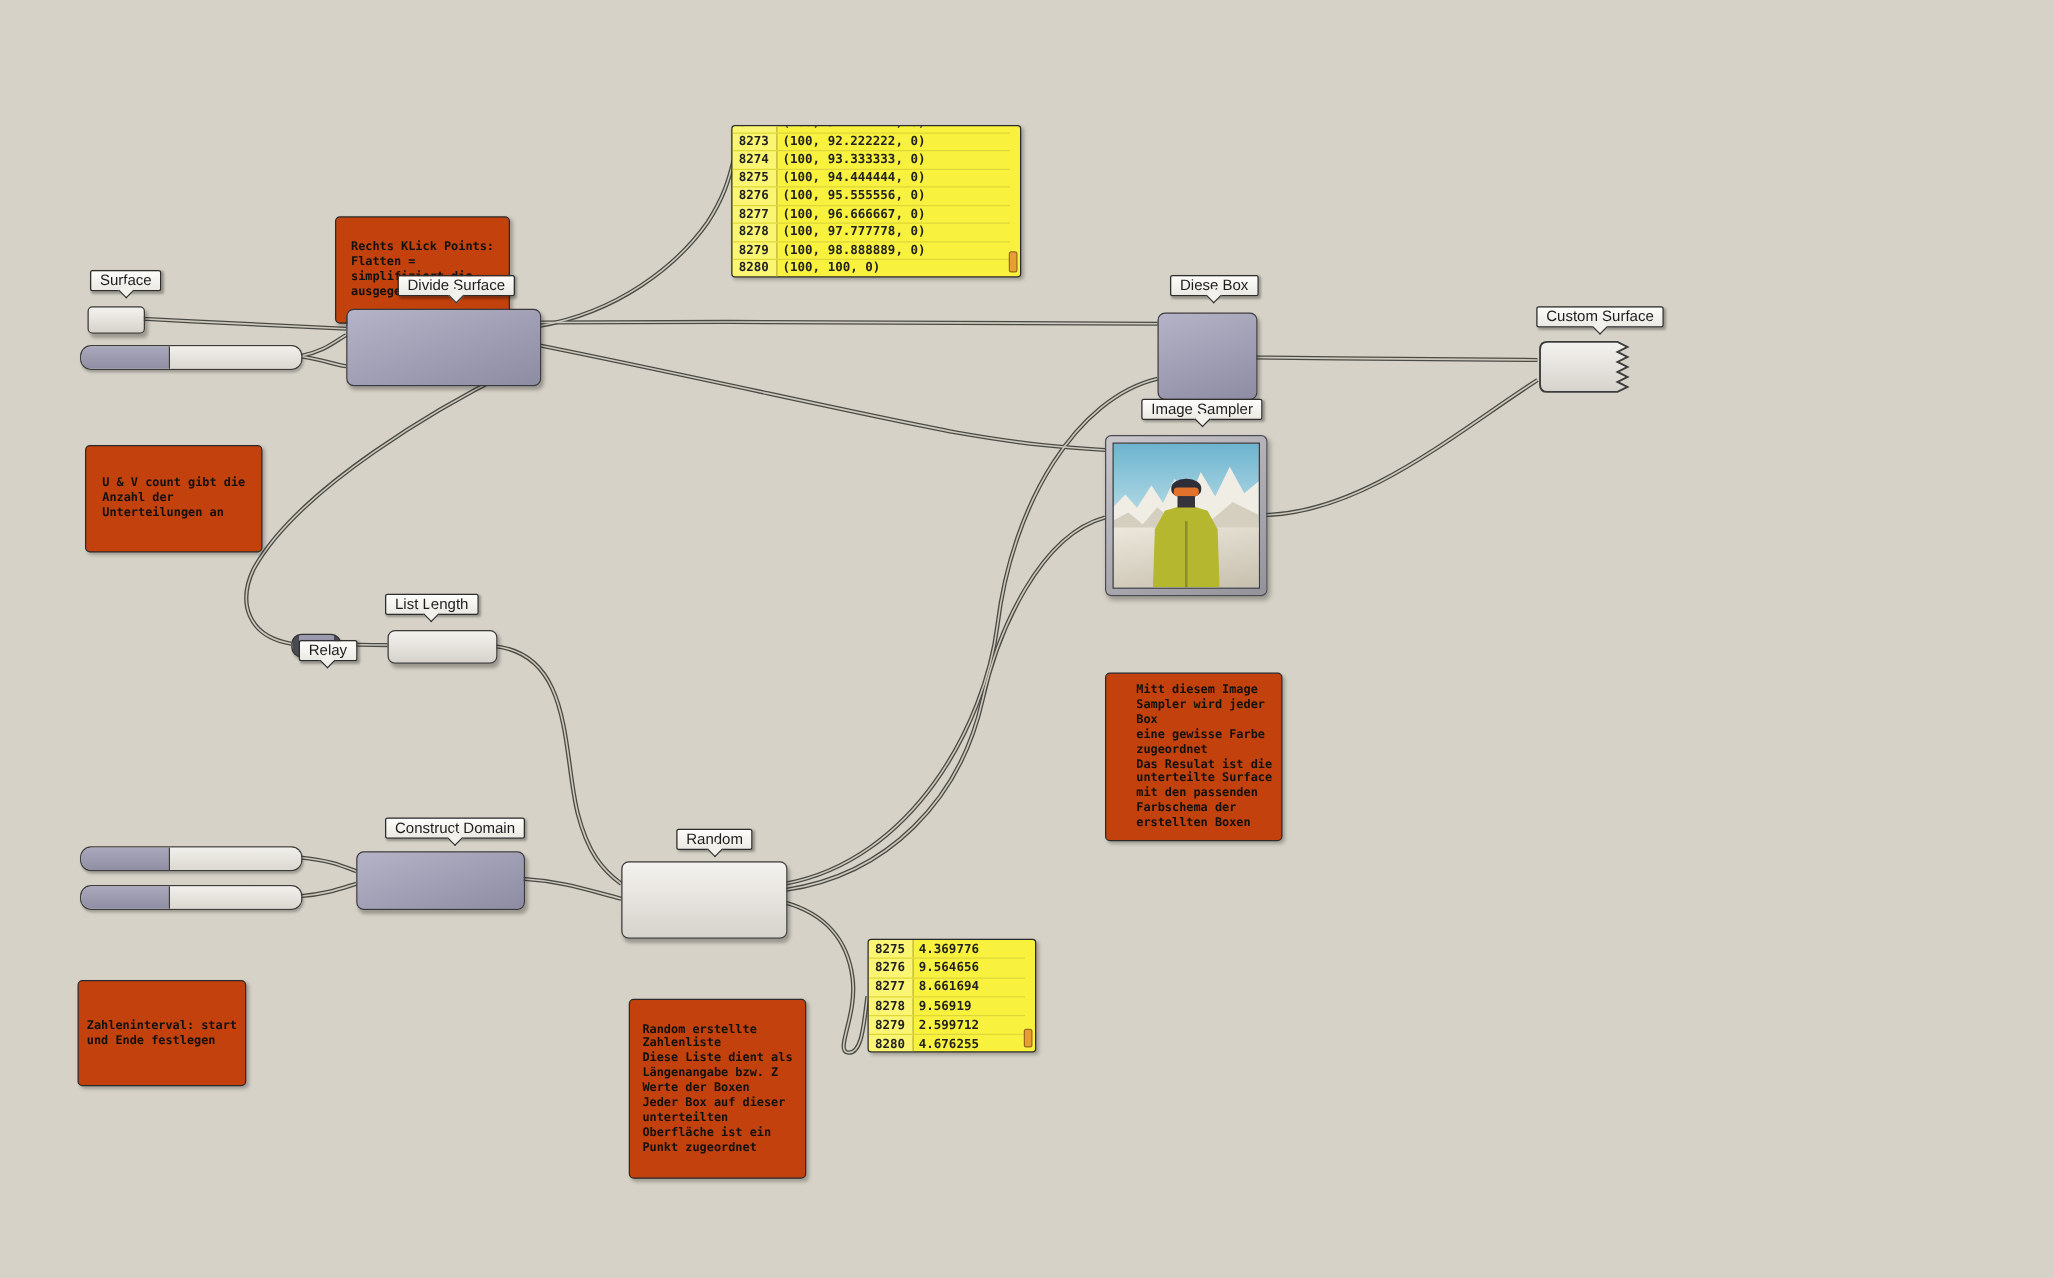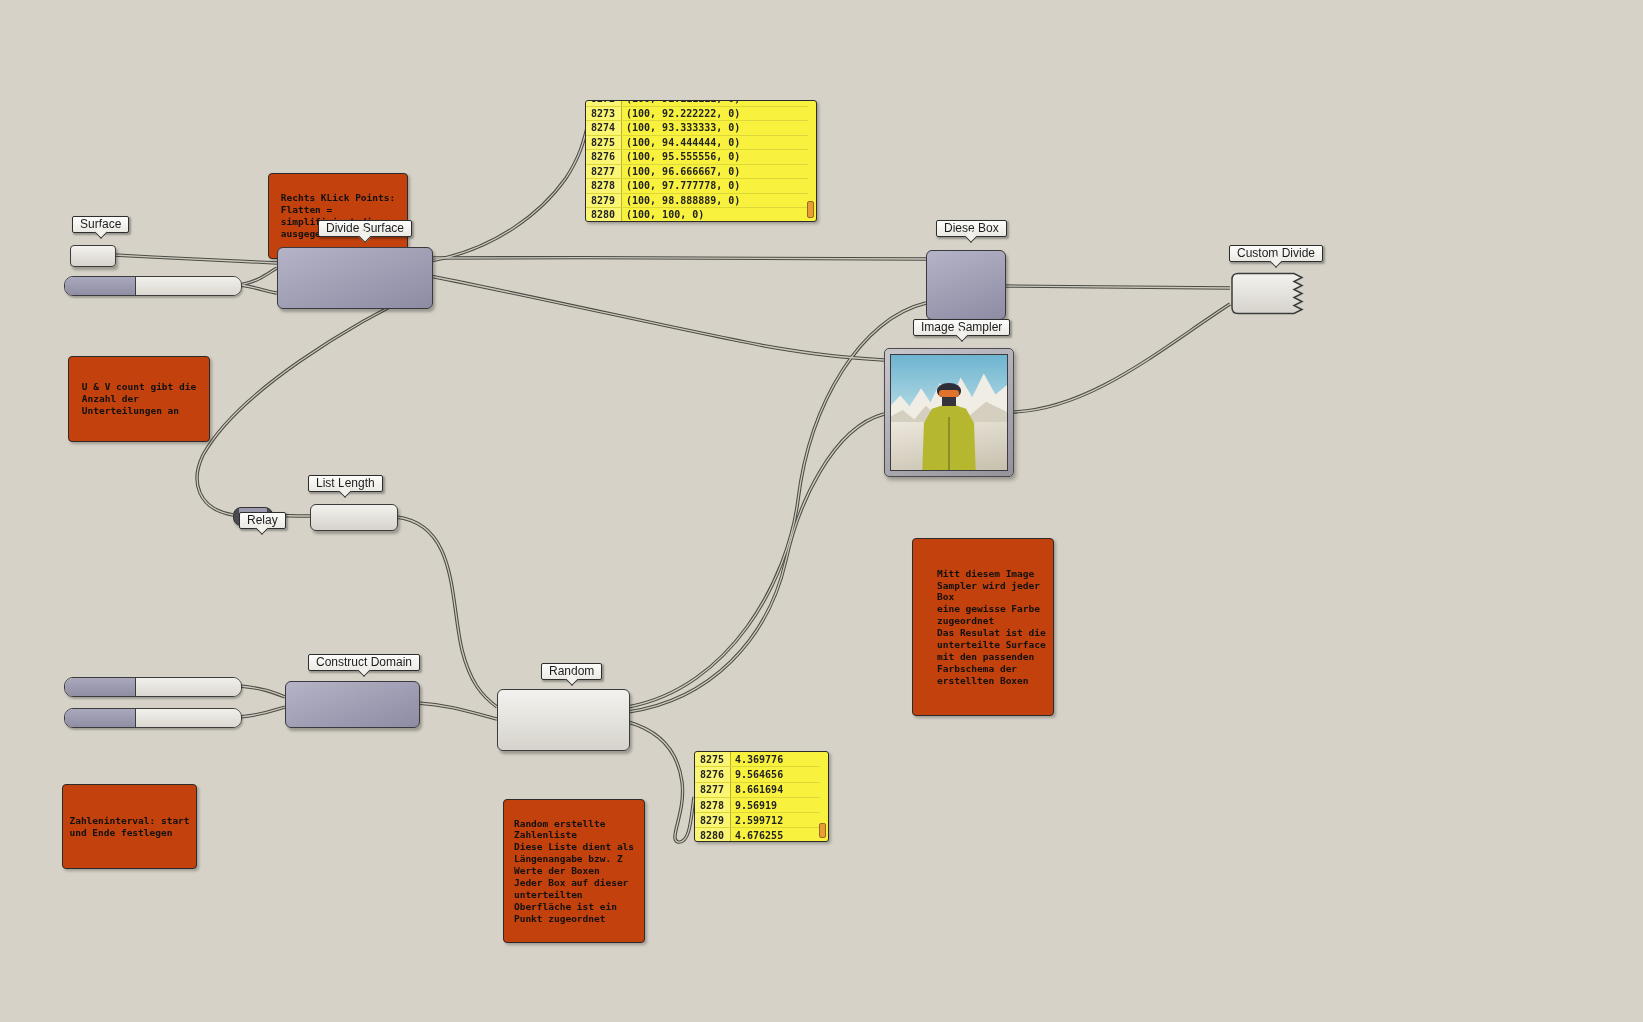--- a/index.html
+++ b/index.html
@@ -277,31 +277,31 @@
       <div class="ph-mtn2"></div>
       <div class="ph-ground"></div>
       <div class="ph-jacket"></div>
       <div class="ph-zip"></div>
       <div class="ph-helmet"></div>
       <div class="ph-goggles"></div>
       <div class="ph-chin"></div>
     </div>
   </div>
 
-  <div class="note" style="left:912px;top:494px;width:142px;height:178px;padding-left:24px;">Mitt diesem Image
+  <div class="note" style="left:884px;top:494px;width:142px;height:135px;padding-left:24px;">Mitt diesem Image
 Sampler wird jeder Box
 eine gewisse Farbe
 zugeordnet
 Das Resulat ist die
 unterteilte Surface
 mit den passenden
 Farbschema der
 erstellten Boxen</div>
 
-  <div class="tip" style="left:1229px;top:245px;">Custom Divide</div>
+  <div class="tip" style="left:1229px;top:245px;">Custom Surface</div>
   <svg style="position:absolute;left:1230px;top:272px;z-index:10;overflow:visible;" width="84" height="44" viewBox="0 0 84 44">
     <defs>
       <linearGradient id="cpGrad" x1="0" y1="0" x2="0" y2="1">
         <stop offset="0" stop-color="#f4f2ee"></stop>
           <stop offset="1" stop-color="#d6d3cc"></stop>
       </linearGradient>
     </defs>
     <path d="M8 1.5 H64 L72 5.5 L64 9.5 L72 13.5 L64 17.5 L72 21.5 L64 25.5 L72 29.5 L64 33.5 L72 37.5 L64 41.5 H8
              Q2 41.5 2 35.5 V7.5 Q2 1.5 8 1.5 Z" fill="url(#cpGrad)" stroke="#3c3c3c" stroke-width="1.5"></path>
   </svg>

